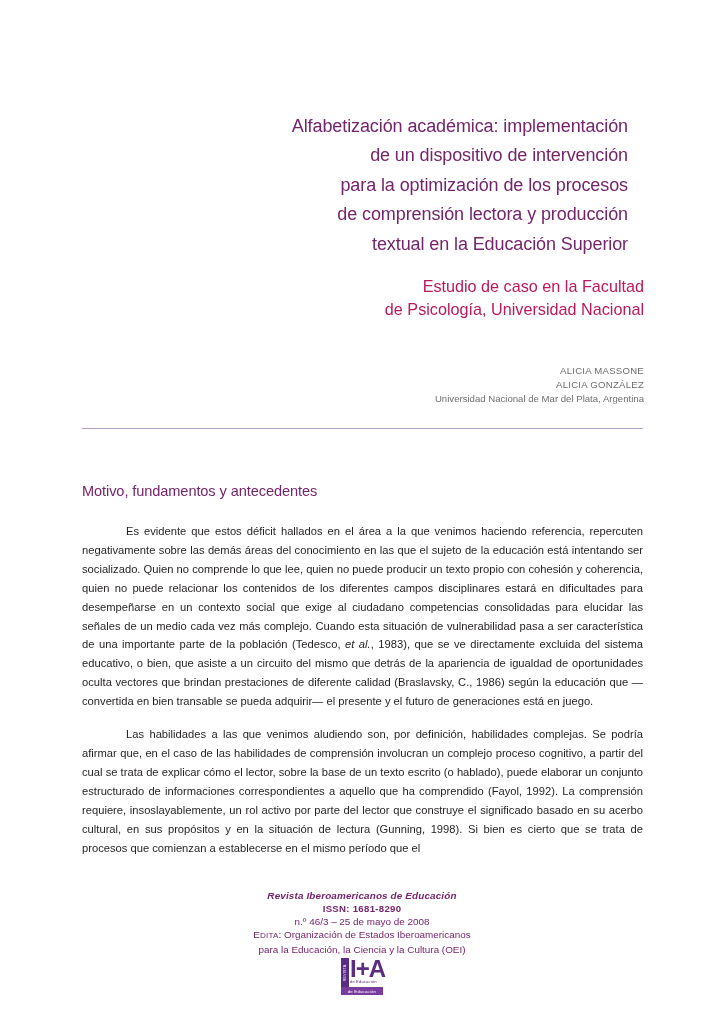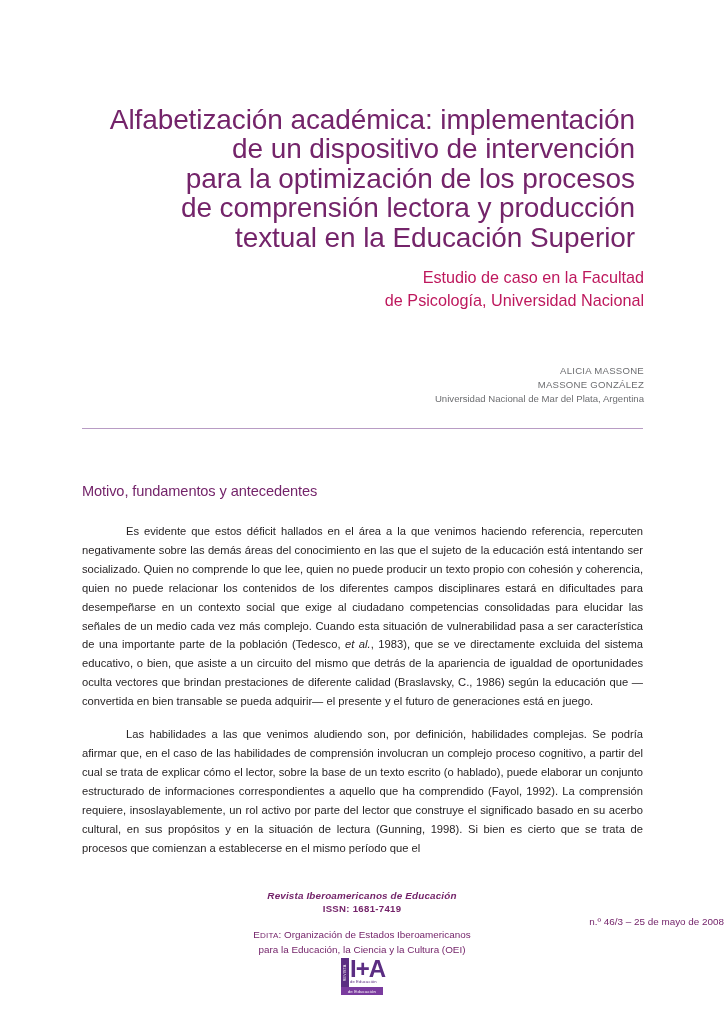--- a/index.html
+++ b/index.html
@@ -25,25 +25,25 @@
   
   .title-block {
     position: absolute;
     left: 82px;
     top: 96px;
     width: 562px;
     text-align: right;
   }
   .doc-title {
     color: #74246a;
-    font-size: 28px;
+    font-size: 18px;
     line-height: 29.4px;
     font-weight: 400;
     letter-spacing: -0.1px;
-    margin: 9px;
+    margin: 16px;
   }
   .doc-title .tline { display: block; }
 
   .doc-subtitle {
     color: #be185d;
     font-size: 16.2px;
     line-height: 22.6px;
     font-weight: 400;
     margin: 14px 0 0 0;
   }
@@ -120,21 +120,20 @@
   }
   .footer .f-issn {
     font-size: 9.6px;
     line-height: 13px;
     font-weight: bold;
     letter-spacing: 0.3px;
   }
   .footer .f-issue {
     font-size: 9.9px;
     line-height: 13.4px;
-    text-align: right;
   }
   .footer .f-edita {
     font-size: 9.9px;
     line-height: 13.4px;
   }
   .footer .f-edita .sc-big { font-size: 9.9px; }
   .footer .f-edita .sc-small { font-size: 8.1px; letter-spacing: 0.2px; }
   .footer .f-edita2 {
     font-size: 9.9px;
     line-height: 13.4px;
@@ -233,36 +232,36 @@
         <span class="tline">textual en la Educación Superior</span>
       </h1>
     <div class="doc-subtitle" id="doc-subtitle">
         <span class="tline">Estudio de caso en la Facultad</span>
         <span class="tline">de Psicología, Universidad Nacional</span>
       </div>
   </div>
 
   <div class="author-block" id="author-block">
       <span class="aname">ALICIA MASSONE</span>
-      <span class="aname">MASSONE GONZÁLEZ</span>
+      <span class="aname">ALICIA GONZÁLEZ</span>
       <span class="aaffil">Universidad Nacional de Mar del Plata, Argentina</span>
     </div>
 
   <div class="rule"></div>
 
   <h2 class="section-heading">Motivo, fundamentos y antecedentes</h2>
 
   <div class="body-copy" id="body-copy">
       <p><span>Es evidente que estos déficit hallados en el área a la que venimos haciendo referencia, repercuten negativamente sobre las demás áreas del conocimiento en las que el sujeto de la educación está intentando ser socializado. Quien no comprende lo que lee, quien no puede producir un texto propio con cohesión y coherencia, quien no puede relacionar los contenidos de los diferentes campos disciplinares estará en dificultades para desempeñarse en un contexto social que exige al ciudadano competencias consolidadas para elucidar las señales de un medio cada vez más complejo. Cuando esta situación de vulnerabilidad pasa a ser característica de una importante parte de la población (Tedesco, </span><em>et al.</em><span>, 1983), que se ve directamente excluida del sistema educativo, o bien, que asiste a un circuito del mismo que detrás de la apariencia de igualdad de oportunidades oculta vectores que brindan prestaciones de diferente calidad (Braslavsky, C., 1986) según la educación que —convertida en bien transable se pueda adquirir— el presente y el futuro de generaciones está en juego.</span></p>
       <p><span>Las habilidades a las que venimos aludiendo son, por definición, habilidades complejas. Se podría afirmar que, en el caso de las habilidades de comprensión involucran un complejo proceso cognitivo, a partir del cual se trata de explicar cómo el lector, sobre la base de un texto escrito (o hablado), puede elaborar un conjunto estructurado de informaciones correspondientes a aquello que ha comprendido (Fayol, 1992). La comprensión requiere, insoslayablemente, un rol activo por parte del lector que construye el significado basado en su acerbo cultural, en sus propósitos y en la situación de lectura (Gunning, 1998). Si bien es cierto que se trata de procesos que comienzan a establecerse en el mismo período que el</span></p>
     </div>
 
   <div class="footer">
     <div class="f-journal">Revista Iberoamericanos de Educación</div>
-    <div class="f-issn">ISSN: 1681-7419</div>
+    <div class="f-issn">ISSN: 1681-8290</div>
     <div class="f-issue">n.º 46/3 – 25 de mayo de 2008</div>
     <div class="f-edita"><span class="sc-big">E</span><span class="sc-small">DITA</span><span>: Organización de Estados Iberoamericanos</span></div>
     <div class="f-edita2">para la Educación, la Ciencia y la Cultura (OEI)</div>
   </div>
 
   <div class="logo-wrap">
     <div class="logo">
       <div class="lg-left"></div>
       <div class="lg-vert">
           <span>REVISTA</span>

